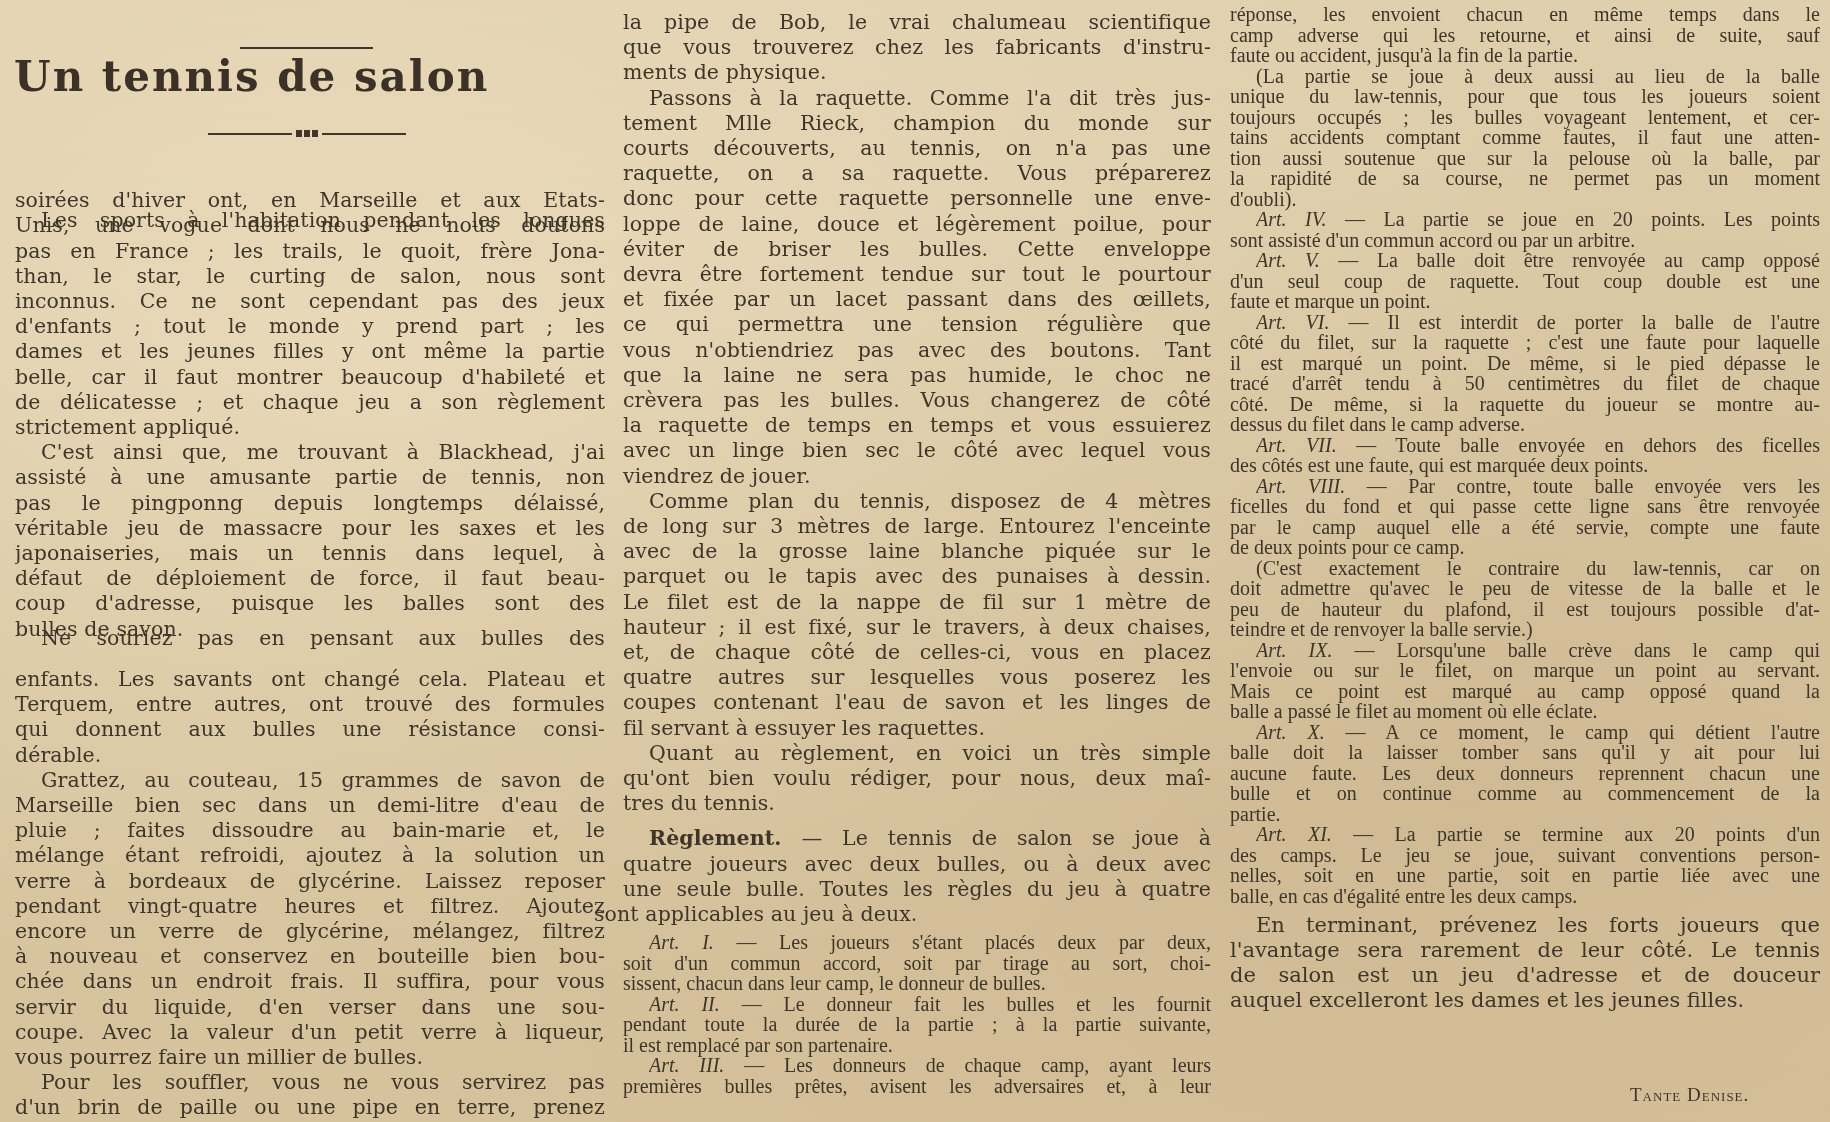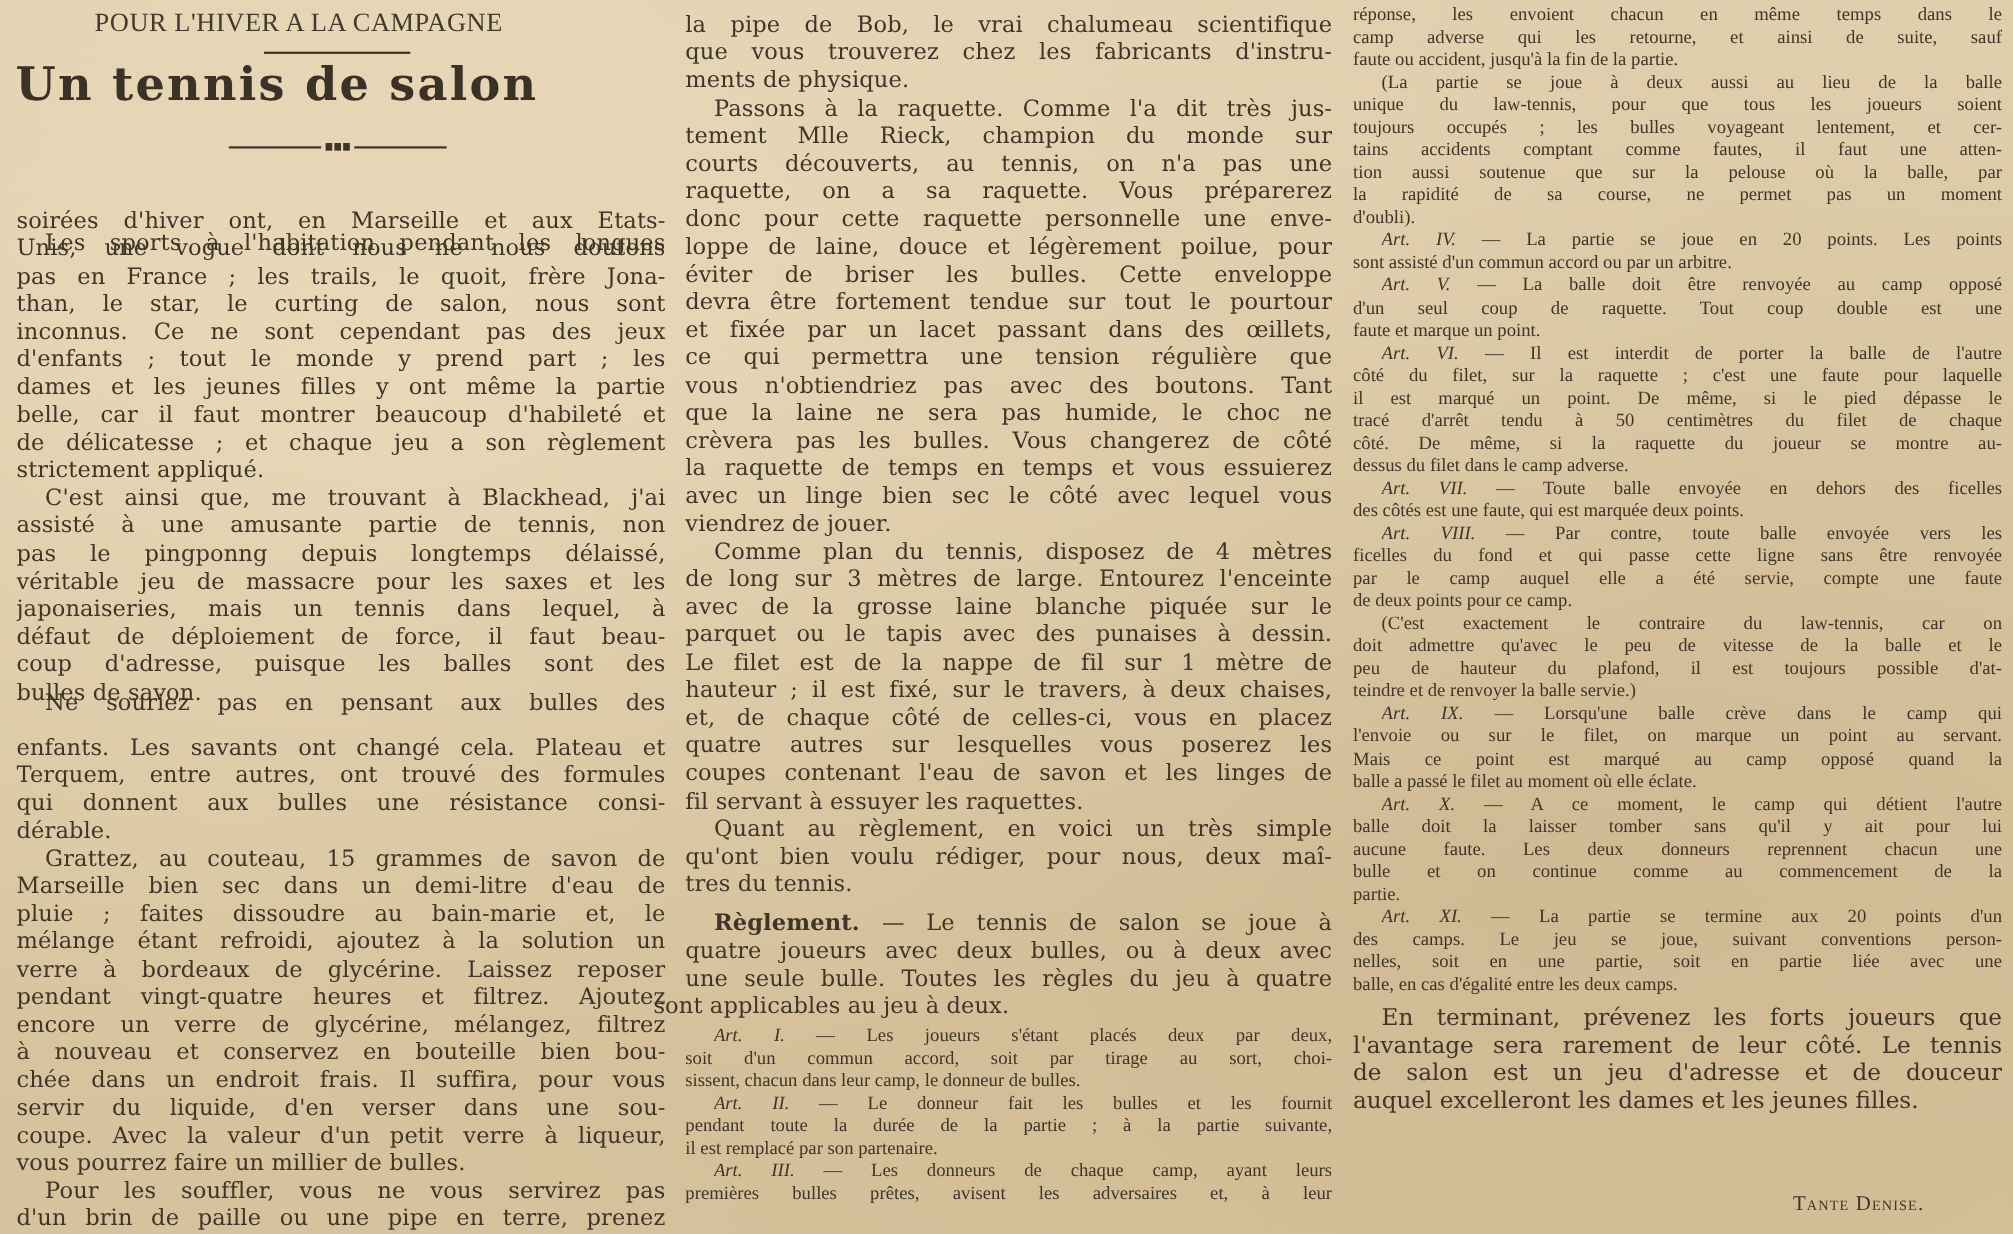--- a/index.html
+++ b/index.html
@@ -7,38 +7,37 @@
   .page{position:absolute;left:0;top:0;width:1830px;height:1122px;
     background:
       radial-gradient(ellipse at 20% 30%, rgba(255,245,220,0.35), rgba(0,0,0,0) 60%),
       radial-gradient(ellipse at 80% 70%, rgba(170,140,100,0.18), rgba(0,0,0,0) 60%),
       linear-gradient(180deg,#e0cfad 0%,#d9c6a1 50%,#d6c29c 100%);
     color:#3f3528;font-family:"DejaVu Serif","Liberation Serif",serif;}
   .col{position:absolute;top:0;}
   .line{position:absolute;white-space:nowrap;text-align:justify;text-align-last:justify;}
   .line.last{text-align-last:left;}
   .big{font-size:20.5px;letter-spacing:0.1px;font-family:"DejaVu Serif",serif;}
-  .small{font-size:17px;font-family:"Liberation Serif",serif;}
+  .small{font-size:20px;font-family:"Liberation Serif",serif;}
   .fin{font-size:21px;font-family:"DejaVu Serif",serif;}
   .art{font-style:italic;}
   .bold{font-weight:bold;}
   .kicker{position:absolute;left:86px;top:8px;font-family:"Liberation Serif",serif;font-size:24px;letter-spacing:0.5px;color:#43392c;}
   .rule{position:absolute;background:#3f3528;}
   .headline{position:absolute;left:14px;top:52px;width:590px;font-family:"DejaVu Serif",serif;font-weight:bold;font-size:42px;letter-spacing:2px;color:#3b3126;white-space:nowrap;}
   .orn{position:absolute;top:128px;left:208px;width:198px;height:12px;}
   .orn .l,.orn .r{position:absolute;top:5px;height:2px;background:#3f3528;width:84px;}
   .orn .l{left:0}.orn .r{right:0}
   .orn .sq{position:absolute;top:2px;width:6px;height:7px;background:#3f3528;}
   .sig{position:absolute;font-family:"Liberation Serif",serif;font-size:19px;letter-spacing:1px;font-variant:small-caps;}
 </style>
 </head>
 <body>
 
 <div class="page">
-  <div class="kicker">POUR L'HIVER A LA CAMPAGNE</div>
   <div class="rule" style="left:240px;top:47px;width:133px;height:2px;"></div>
   <div class="headline">Un tennis de salon</div>
   <div class="orn">
     <div class="l"></div>
     <div class="sq" style="left:88px"></div>
     <div class="sq" style="left:96px"></div>
     <div class="sq" style="left:104px"></div>
     <div class="r"></div>
   </div>
 

